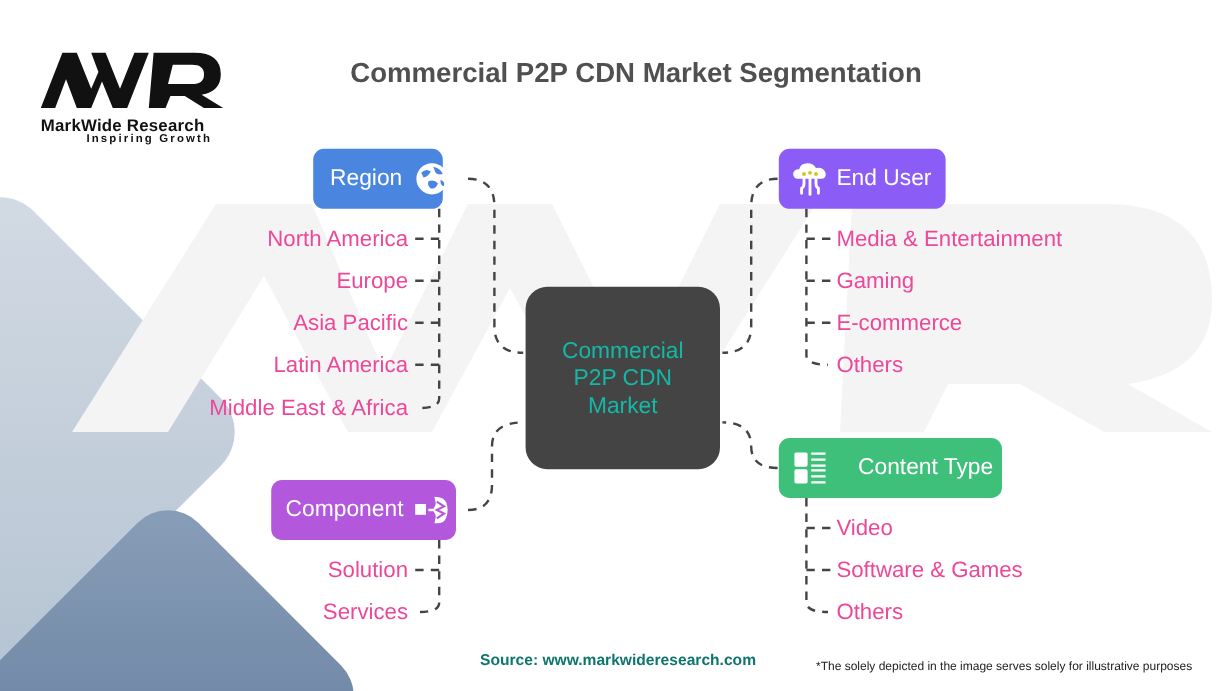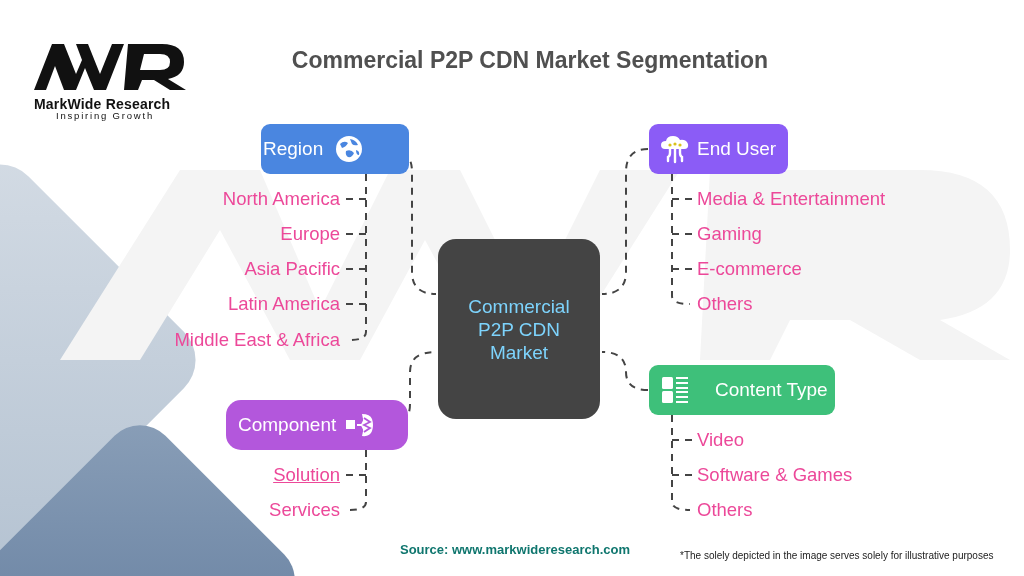--- a/index.html
+++ b/index.html
@@ -20,46 +20,46 @@
     position: absolute; left: 60px; top: 150px; width: 960px; height: 220px;
   }
 
   .logo { position: absolute; left: 30px; top: 38px; width: 170px; }
   .logo-mark { display: block; }
   .logo-name {
     font-weight: bold; font-size: 14px; color: #111; letter-spacing: 0.2px;
     margin-left: 4px; margin-top: 2px; white-space: nowrap;
   }
   .logo-tag {
-    font-weight: normal; font-size: 9.5px; color: #111; letter-spacing: 1.8px;
-    margin-left: 6px; margin-top: -2px; white-space: nowrap; padding-left: 20px;
+    font-weight: bold; font-size: 9.5px; color: #111; letter-spacing: 1.8px;
+    margin-left: 22px; margin-top: -2px; white-space: nowrap; padding-left: 20px;
   }
 
   .title {
     position: absolute; left: 0; width: 1060px; top: 47px; text-align: center;
     font-size: 23px; font-weight: bold; color: #505050;
   }
 
   .connectors { position: absolute; left: 0; top: 0; width: 1024px; height: 576px; }
 
   .center-box {
-    position: absolute; left: 438px; top: 239px; width: 162px; height: 180px;
+    position: absolute; left: 438px; top: 239px; width: 162px; height: 152px;
     background: #444444; border-radius: 18px;
     display: flex; align-items: center; justify-content: center; text-align: center;
-    color: #7dd3fc; font-size: 19px; line-height: 23px; padding: 0 12px;
+    color: #14b8a6; font-size: 19px; line-height: 23px; padding: 0 12px;
   }
 
   .cat {
     position: absolute; height: 50px; border-radius: 9px;
     display: flex; align-items: center; color: #ffffff; font-size: 19px;
   }
   .cat .ico { width: 32px; height: 32px; display: flex; align-items: center; justify-content: center; }
-  .cat-region { left: 261px; top: 124px; width: 148px; background: #4a86e0; padding-left: 2px; gap: 10px; }
+  .cat-region { left: 261px; top: 124px; width: 108px; background: #4a86e0; padding-left: 14px; gap: 10px; }
   .cat-enduser { left: 649px; top: 124px; width: 139px; background: #8b5cf6; padding-left: 10px; gap: 6px; }
-  .cat-component { left: 226px; top: 400px; width: 182px; background: #b357dc; padding-left: 12px; gap: 8px; border-radius: 15px; }
+  .cat-component { left: 226px; top: 400px; width: 154px; background: #b357dc; padding-left: 12px; gap: 8px; }
   .cat-content { left: 649px; top: 365px; width: 186px; background: #3ec07a; padding-left: 10px; gap: 24px; }
 
   .item { position: absolute; font-size: 18.5px; color: #ec4899; white-space: nowrap; line-height: 22px; }
   .item.left { text-align: right; }
   .item.right { text-align: left; }
 
   .footer-source {
     position: absolute; left: 400px; top: 542px; font-size: 13px; font-weight: bold; color: #0f766e;
   }
   .footer-note {
@@ -159,21 +159,21 @@
   <span>Component</span>
   <span class="ico">
     <svg width="32" height="30" viewBox="0 0 32 30">
       <rect x="2" y="10" width="9" height="9" fill="#fff"></rect>
       <path d="M13 15 L18 15 M18 15 L22 7 M18 15 L22 15 M18 15 L22 23" stroke="#fff" stroke-width="2.2" fill="none"></path>
       <path d="M18 4 Q26 4 28 9 Q30 15 28 21 Q26 27 18 26 Q21 15 18 4 Z" fill="#fff"></path>
       <path d="M20 8 L26 12 L20 15 L26 18 L20 22" stroke="#b357dc" stroke-width="1.8" fill="none"></path>
     </svg>
   </span>
 </div>
-<div class="item left" style="right:684px; top:464px;text-decoration:underline;">Solution</div>
+<div class="item left" style="right:684px; top:464px;">Solution</div>
 <div class="item left" style="right:684px; top:499px;">Services</div>
 
 <div class="cat cat-content">
   <span class="ico">
     <svg width="30" height="30" viewBox="0 0 30 30">
       <rect x="2" y="2" width="11" height="12" rx="1.5" fill="#fff"></rect>
       <rect x="2" y="16" width="11" height="12" rx="1.5" fill="#fff"></rect>
       <g stroke="#fff" stroke-width="2">
         <path d="M16 3 L28 3 M16 8 L28 8 M16 13 L28 13 M16 17 L28 17 M16 22 L28 22 M16 27 L28 27"></path>
       </g>

